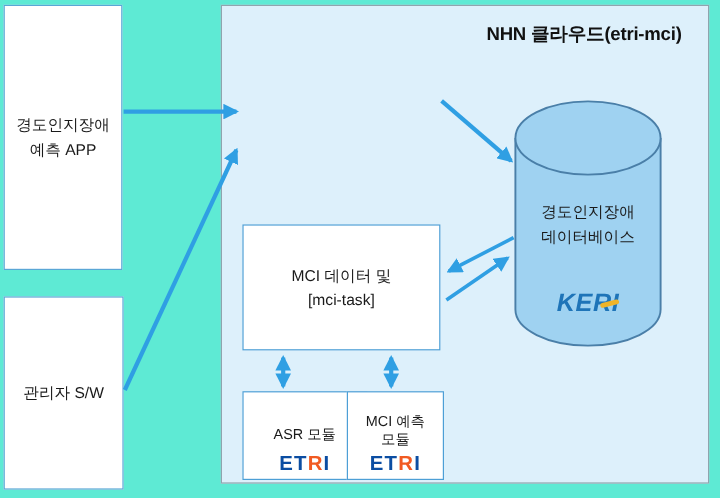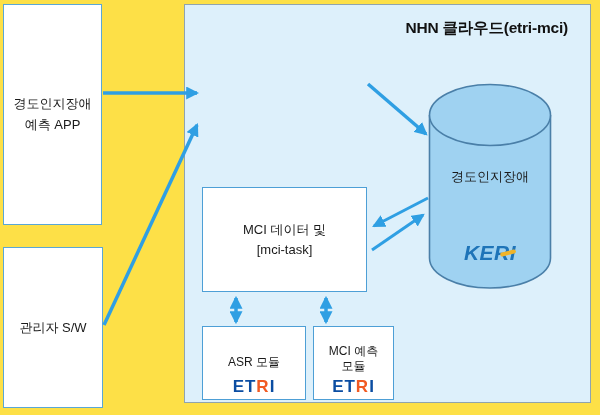--- a/index.html
+++ b/index.html
@@ -5,21 +5,21 @@
   html,body{margin:0;padding:0;}
   body{
     font-family:"Liberation Sans","DejaVu Sans",sans-serif;
     background:#ffffff;
     color:#1a1a1a;
   }
   .canvas{
     position:relative;
     width:600px;
     height:415px;
-    background:#fde047;
+    background:#5eead4;
     overflow:hidden;
   }
   
   .cloud{
     position:absolute;
     left:184px; top:4px;
     width:407px; height:399px;
     background:#ddf0fb;
     border:1.5px solid #90a4ae;
     box-sizing:border-box;
@@ -43,21 +43,21 @@
     justify-content:center;
     text-align:center;
   }
   .outer-node{ border:1.5px solid #5aa7d6; }
   .inner-node{ border:1.7px solid #4d9fd6; }
   .box-app{ left:3px; top:4px; width:99px; height:221px; font-size:13px; line-height:1.55; }
   .box-admin{ left:3px; top:247px; width:100px; height:161px; font-size:13px; }
   .box-api{ left:202px; top:64px; width:165px; height:104px; font-size:13px; line-height:1.5; }
   .box-mci{ left:202px; top:187px; width:165px; height:105px; font-size:13px; line-height:1.5; }
   .box-asr{ left:202px; top:326px; width:104px; height:74px; font-size:12px; justify-content:flex-end; padding-bottom:4px; }
-  .box-pred{ left:289px; top:326px; width:81px; height:74px; font-size:12px; line-height:1.3; justify-content:flex-end; padding-bottom:4px;margin-left:24px; }
+  .box-pred{ left:289px; top:326px; width:81px; height:74px; font-size:12px; line-height:1.3; justify-content:flex-end; padding-bottom:4px; }
   .box-asr .node-label{ margin-bottom:7px; }
   .box-pred .node-label{ margin-bottom:3px; }
   
   .etri-logo{
     font-size:17px;
     font-weight:800;
     letter-spacing:1px;
     line-height:1;
     font-family:"Liberation Sans","DejaVu Sans",sans-serif;
   }
@@ -143,20 +143,21 @@
     <div class="etri-logo"><span class="etri-blue">ET</span><span class="etri-orange">R</span><span class="etri-blue">I</span></div>
   </div>
 
   <div class="cylinder">
     <svg width="124" height="207" viewBox="0 0 124 207">
       <path d="M 1.5 32 L 1.5 175 A 60.5 30 0 0 0 122.5 175 L 122.5 32" fill="#9fd2f1" stroke="#4a7fa8" stroke-width="1.6"></path>
       <ellipse cx="62" cy="32" rx="60.5" ry="30.5" fill="#9fd2f1" stroke="#4a7fa8" stroke-width="1.6"></ellipse>
     </svg>
     <div class="db-label">
       <div>경도인지장애</div>
+      <div>데이터베이스</div>
     </div>
     <div class="keri-logo">
       <span class="keri-wrap"><span>KERI</span><span class="keri-accent"></span></span>
     </div>
   </div>
 
   <svg class="arrows" width="600" height="415" viewBox="0 0 600 415">
     <defs>
       <marker id="ah" viewBox="0 0 12 12" markerUnits="userSpaceOnUse" markerWidth="13" markerHeight="13" refX="10" refY="6" orient="auto-start-reverse">
         <path d="M0,0 L12,6 L0,12 Z" fill="#2f9fe3"></path>

